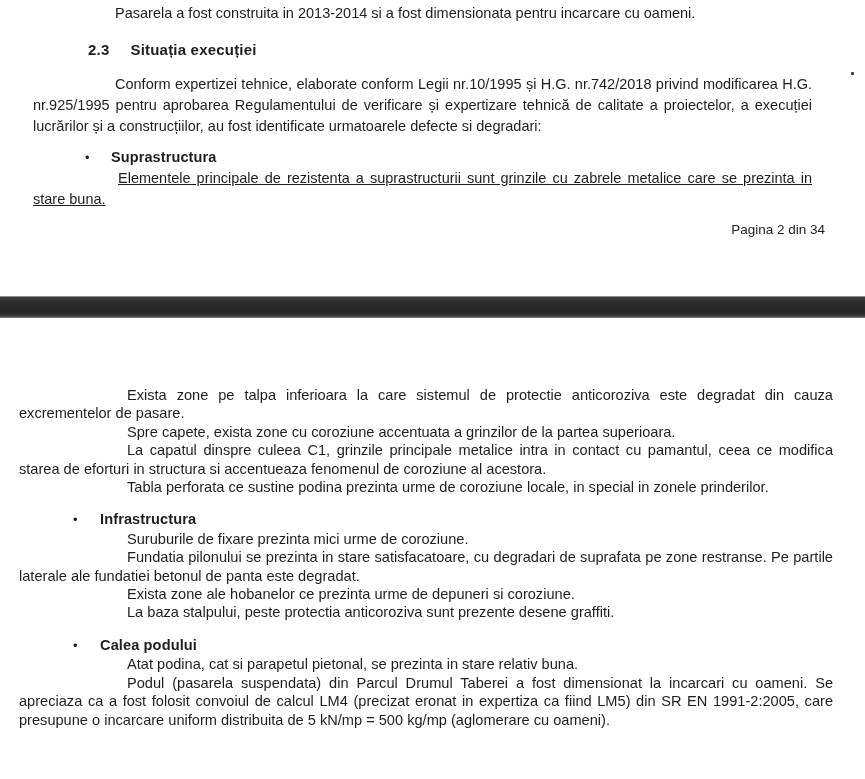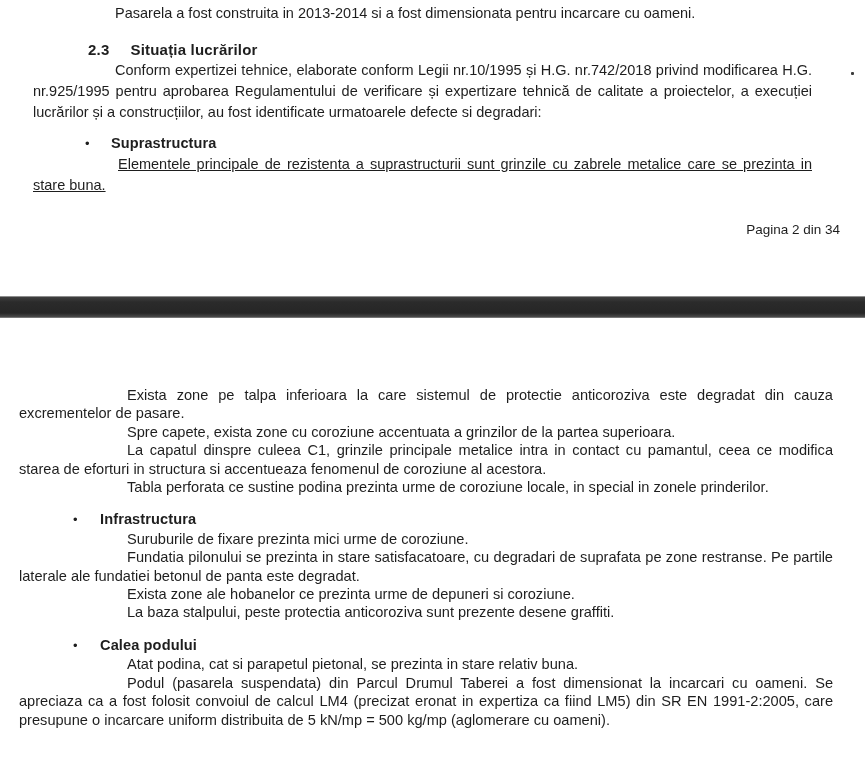--- a/index.html
+++ b/index.html
@@ -19,29 +19,29 @@
     padding: 3px 53px 0 33px;
     font-size: 14.5px;
     line-height: 21px;
   }
   .page1 p { text-align: justify; text-indent: 82px; }
   .heading {
     margin: 15px 0 0 55px;
     display: flex; gap: 21px;
     font-weight: bold; font-size: 15px; letter-spacing: .2px;
   }
-  .page1 .para-conform { }
+  .page1 .para-conform { margin-top: 14px; }
   .bullet-row { display: flex; align-items: baseline; }
   .bullet-row .dot { font-size: 13px; }
   .bullet-row .blabel { font-weight: bold; letter-spacing: .1px; }
   .page1 .bullet-row { margin-top: 10px; padding-left: 52px; }
   .page1 .bullet-row .dot { width: 26px; }
   .page1 .para-elementele { text-indent: 85px; text-decoration: underline; }
   .pagenum {
-    position: absolute; top: 221px; right: 25px;
+    position: absolute; top: 221px; right: 40px;
     font-size: 13.5px; line-height: 17px;
   }
   .speck {
     position: absolute; left: 851px; top: 72px;
     width: 3px; height: 3px;
     background: #3c3c3c; border-radius: 1px;
   }
 
   
   .separator {
@@ -66,21 +66,21 @@
 </head>
 <body>
 
 <div class="doc">
 
   <section class="page1">
     <p>Pasarela a fost construita in 2013-2014 si a fost dimensionata pentru incarcare cu oameni.</p>
 
     <div class="heading">
       <span>2.3</span>
-      <span>Situația lucrărilor</span>
+      <span>Situația execuției</span>
     </div>
 
     <p class="para-conform">Conform expertizei tehnice,  elaborate conform Legii nr.10/1995 și H.G. nr.742/2018 privind modificarea H.G. nr.925/1995 pentru aprobarea Regulamentului de verificare și expertizare tehnică de calitate a proiectelor, a execuției lucrărilor și a construcțiilor, au fost identificate urmatoarele defecte si degradari:</p>
 
     <div class="bullet-row">
       <span class="dot">•</span>
       <span class="blabel">Suprastructura</span>
     </div>
     <p class="para-elementele">Elementele principale de rezistenta a suprastructurii sunt grinzile cu zabrele metalice care se prezinta in stare buna.</p>
 

